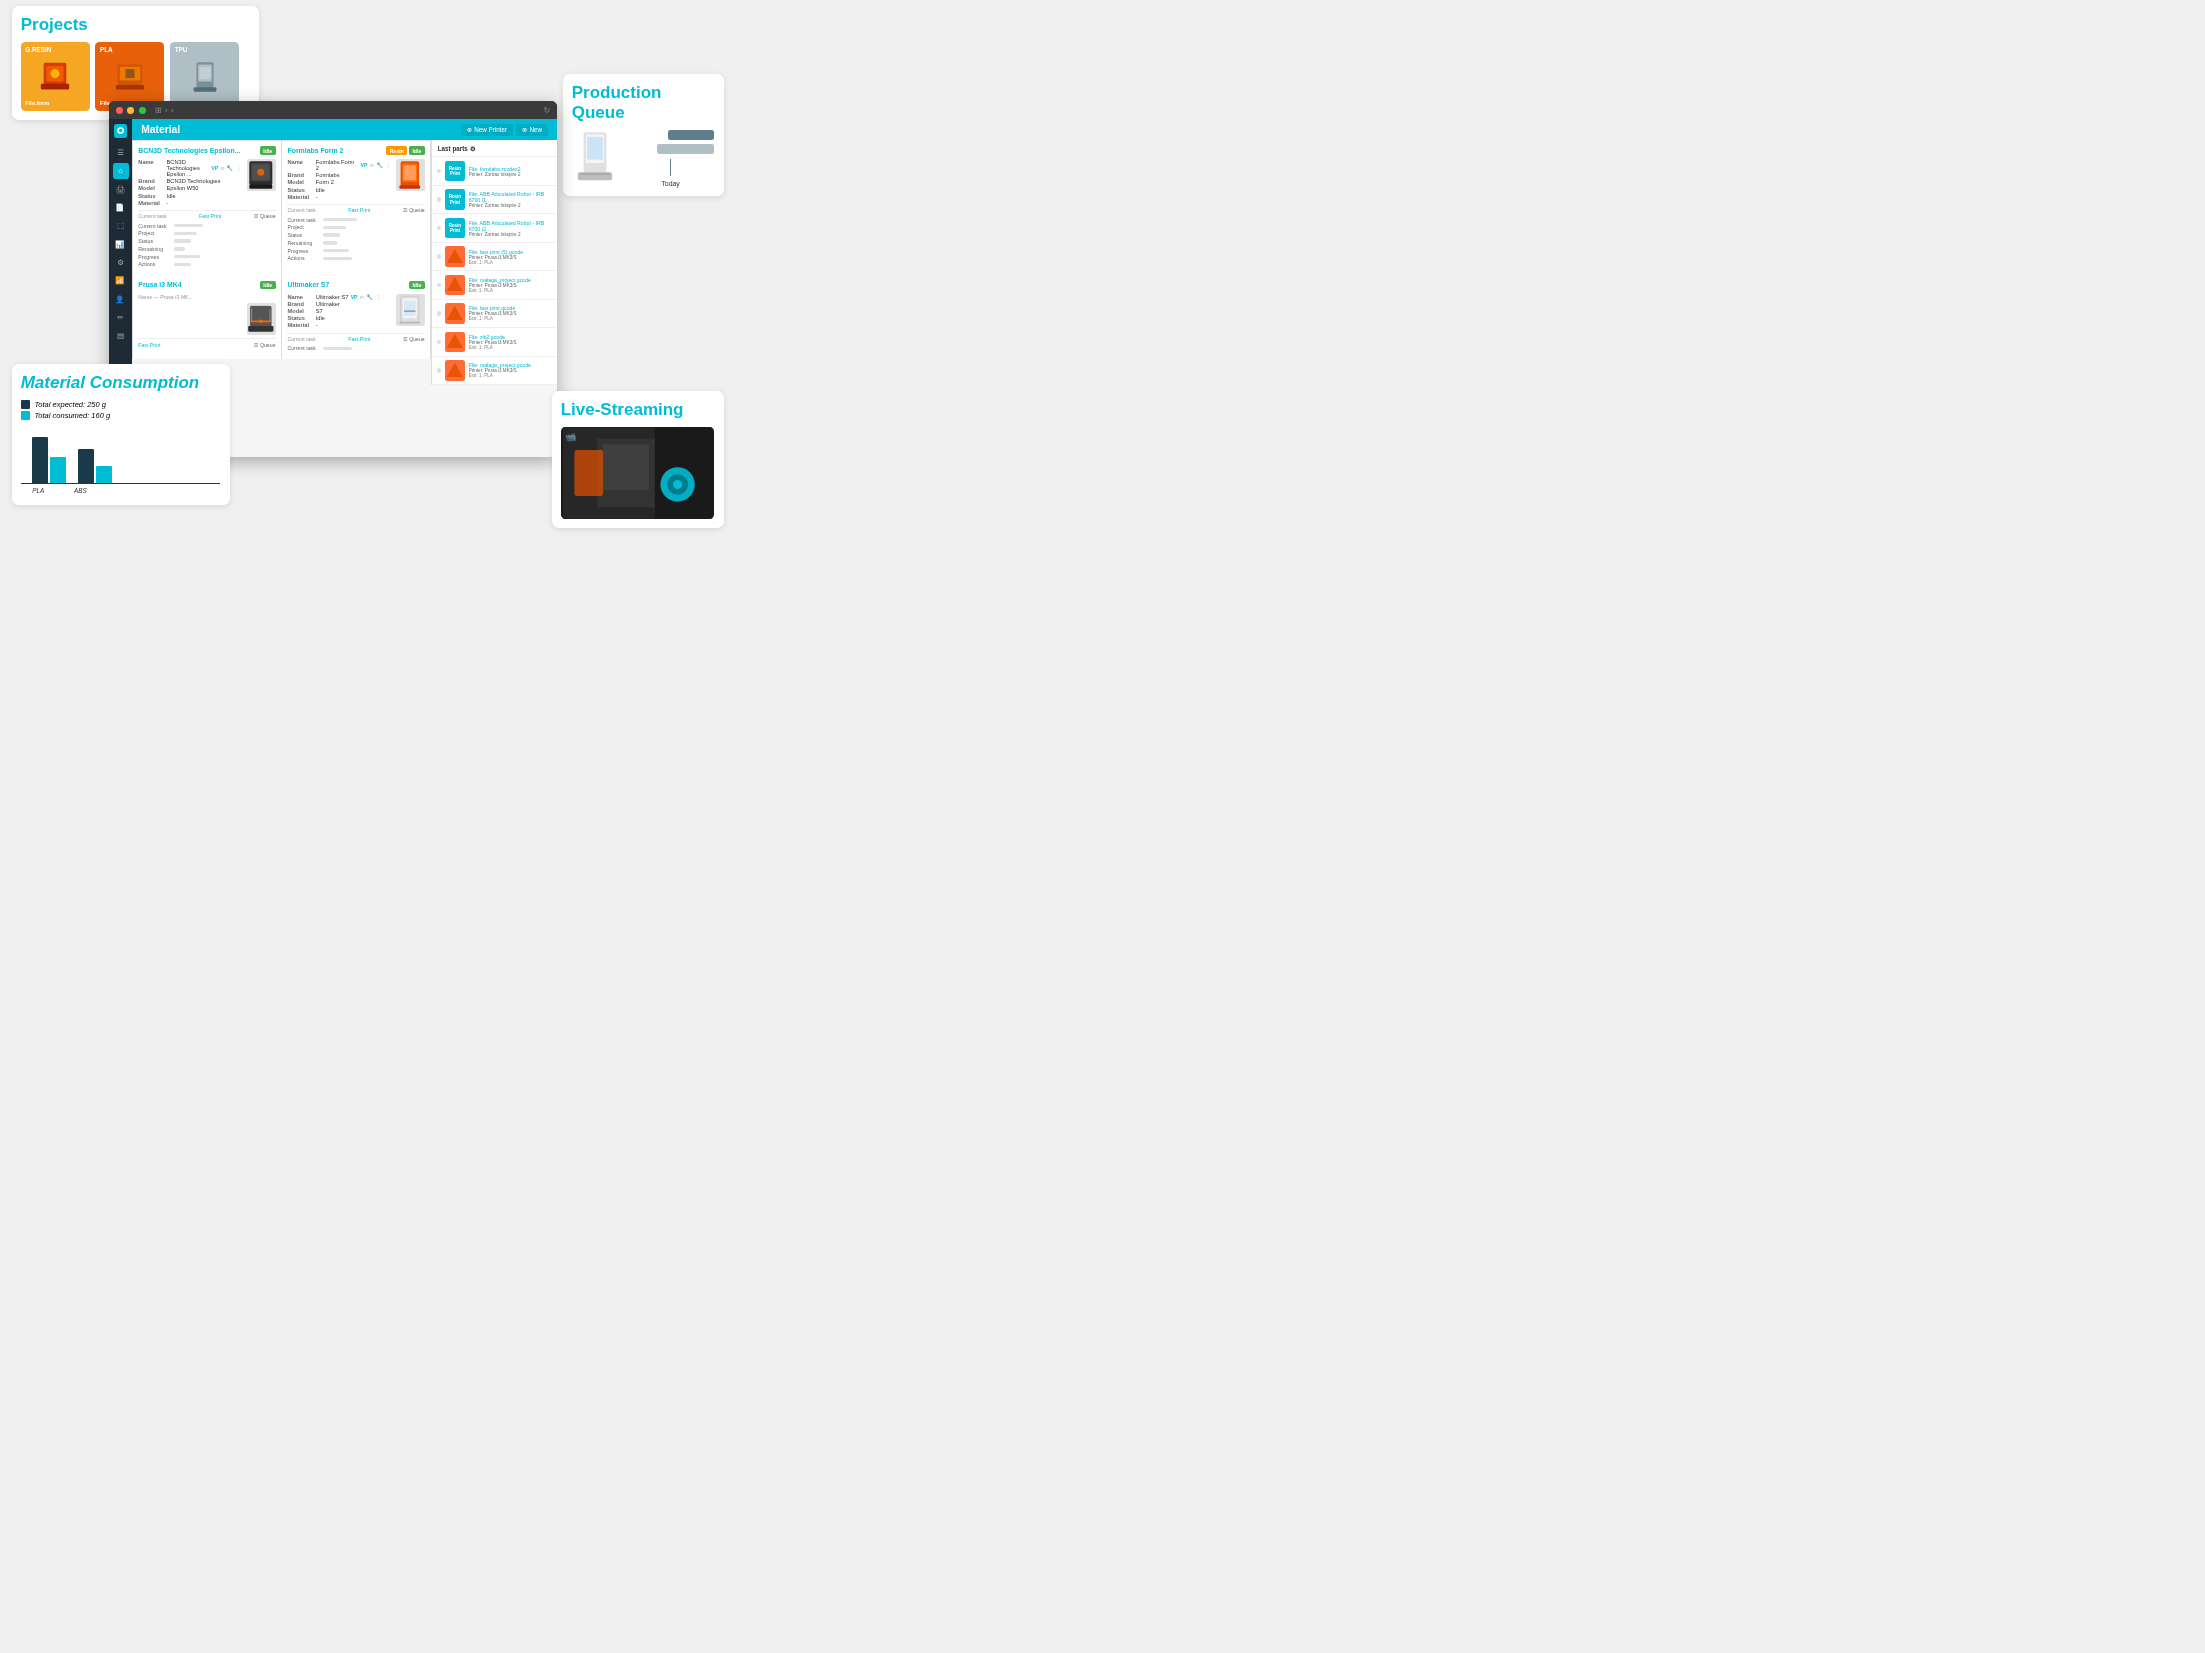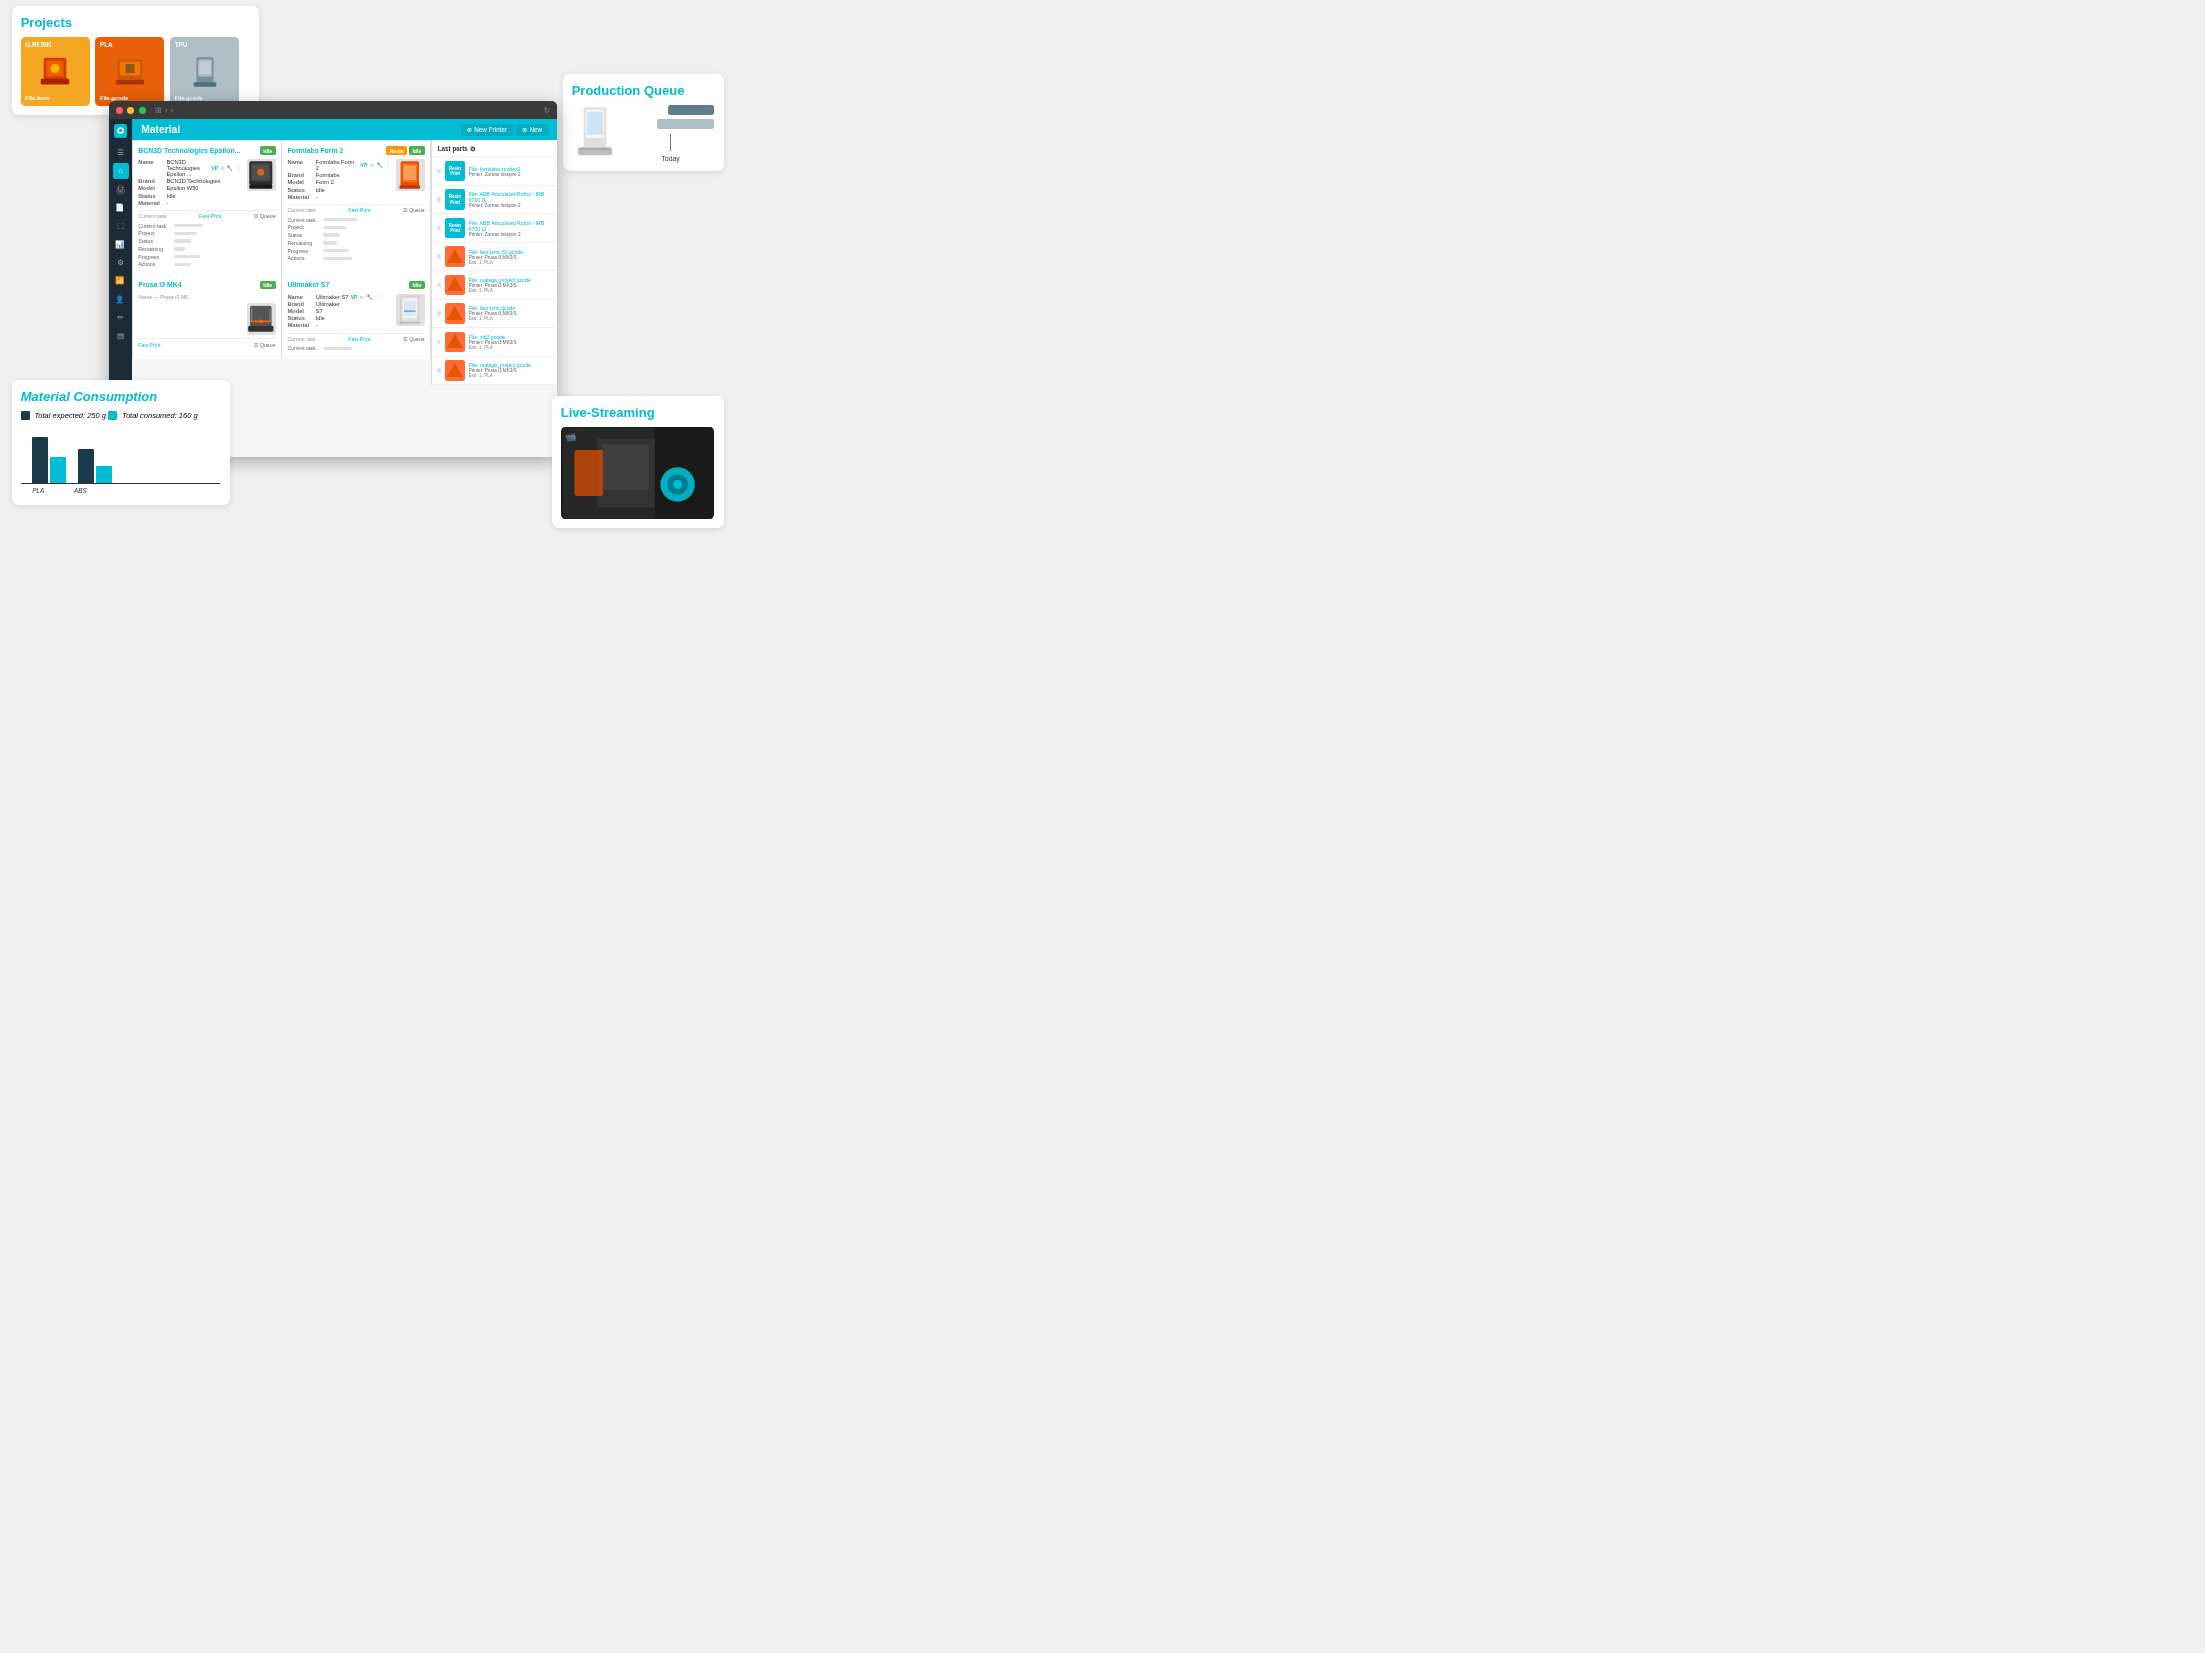--- a/index.html
+++ b/index.html
@@ -18,21 +18,21 @@
       top: 5.7px;
       left: 11.5px;
       background: white;
       border-radius: 6.9px;
       padding: 9.2px;
       width: 247px;
       box-shadow: 0 1.1px 6.9px rgba(0,0,0,0.1);
     }
     .section-title {
       color: #00bcd4;
-      font-size: 13px;
+      font-size: 17px;
       font-weight: 700;
       margin-bottom: 6.9px;
     }
     .project-items {
       display: flex;
       gap: 5.7px;
     }
     .project-item {
       border-radius: 4.6px;
       width: 69px;
@@ -415,21 +415,21 @@
       left: 11.5px;
       background: white;
       border-radius: 6.9px;
       padding: 9.2px;
       width: 218px;
       box-shadow: 0 1.1px 6.9px rgba(0,0,0,0.1);
       font-style: italic;
     }
     .material-legend {
       display: flex;
-      flex-direction: row;
+      flex-direction: column;
       gap: 2.3px;
       margin-bottom: 6.9px;
     }
     .legend-item {
       display: flex;
       align-items: center;
       gap: 4.6px;
       font-size: 7.5px;
     }
     .legend-color {

